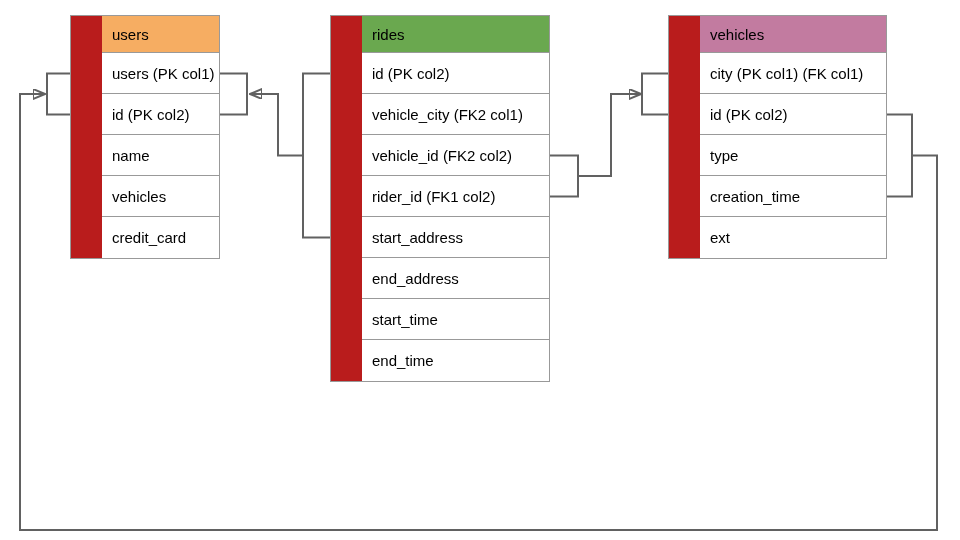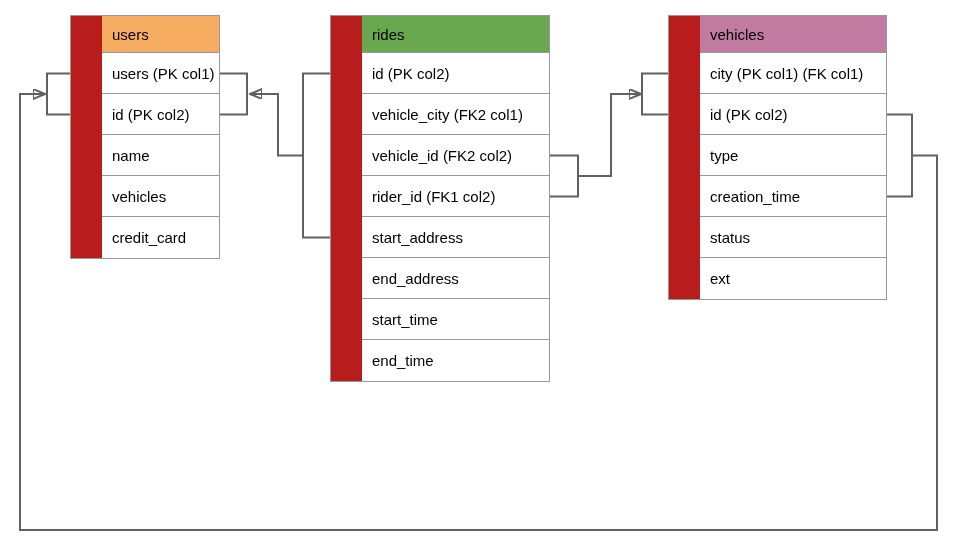--- a/index.html
+++ b/index.html
@@ -112,17 +112,16 @@
     <div class="trow">start_time</div>
     <div class="trow">end_time</div>
   </div>
 
   <div class="etable" id="table-vehicles">
     <div class="thead thead-vehicles">vehicles</div>
     <div class="trow">city (PK col1) (FK col1)</div>
     <div class="trow">id (PK col2)</div>
     <div class="trow">type</div>
     <div class="trow">creation_time</div>
-    <div class="trow">status</div>
     <div class="trow">ext</div>
   </div>
 
 </div>
 
 </body></html>

